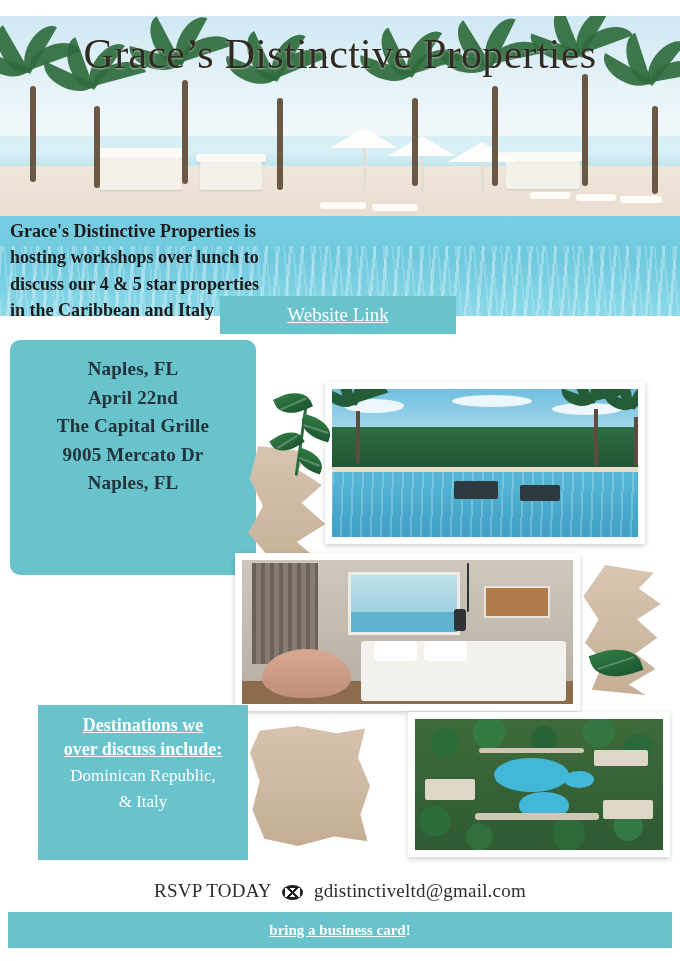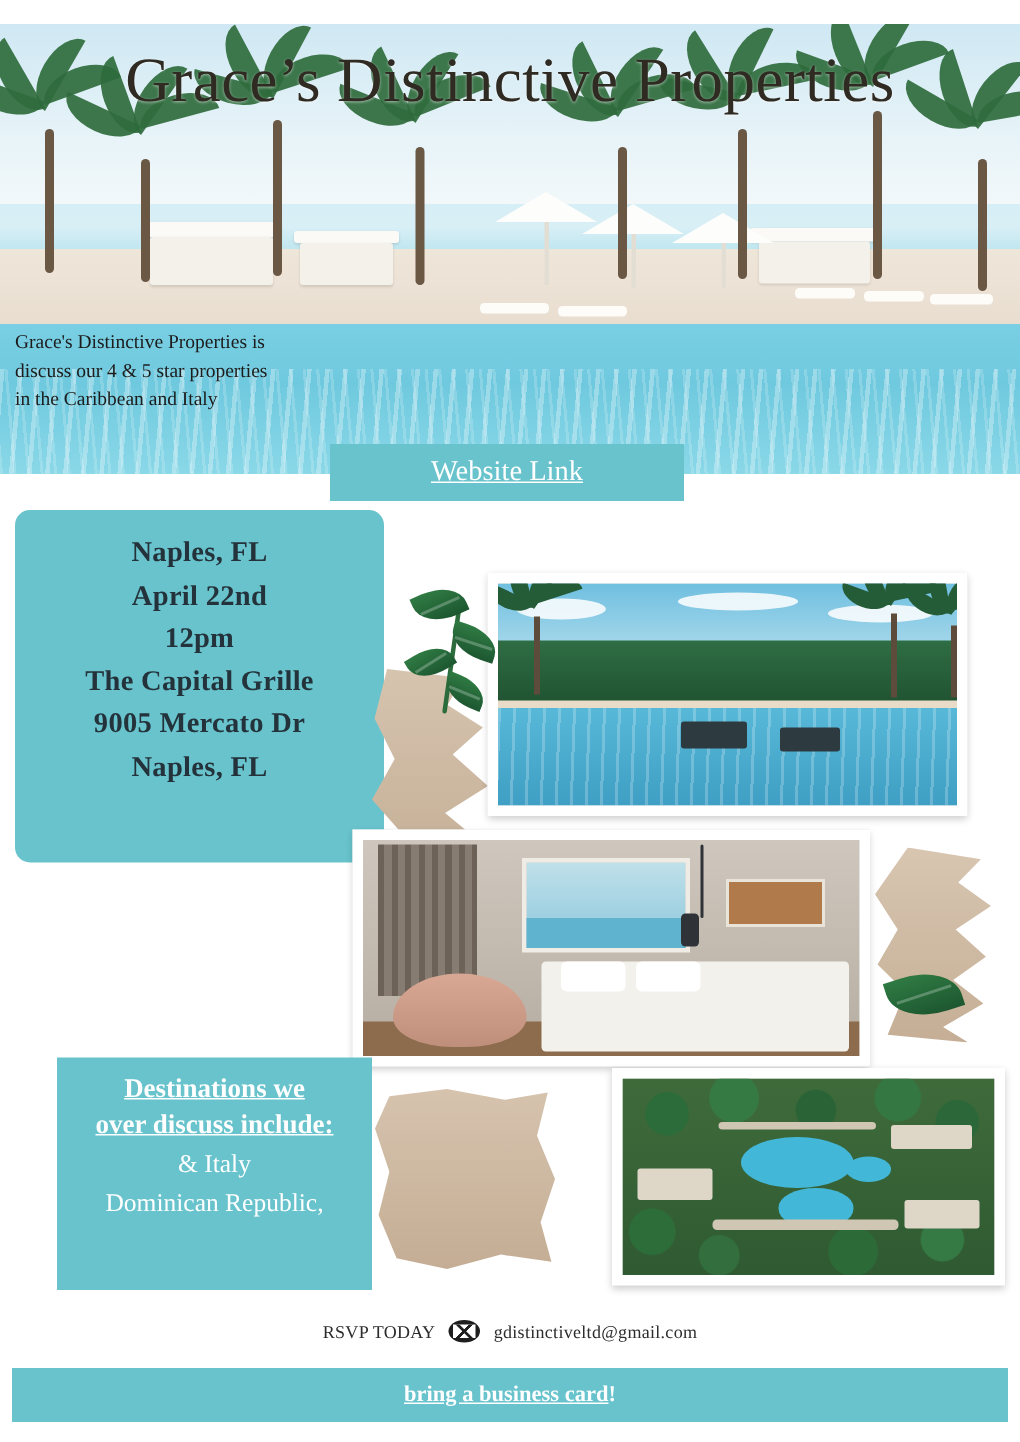--- a/index.html
+++ b/index.html
@@ -70,22 +70,22 @@
     font-family: "Liberation Serif", serif;
     text-shadow: 0 1px 2px rgba(255,255,255,.55);
     white-space: nowrap;
   }
 
   
   .intro {
     position: absolute;
     left: 10px; top: 218px;
     width: 300px;
-    font-weight: normal;
-    font-size: 13px;
+    font-weight: bold;
+    font-size: 18px;
     line-height: 1.47;
     color: #1c1c1c;
   }
   .intro div { white-space: nowrap; }
 
   
   .teal { background: #68c3cc; }
 
   .website-link {
     position: absolute;
@@ -137,21 +137,21 @@
     font-weight: bold;
     font-size: 15px;
   }
   .footer-bar u { text-decoration: underline; }
 
   
   .rsvp {
     position: absolute;
     left: 0; top: 880px; width: 680px;
     text-align: center;
-    font-size: 12px;
+    font-size: 19px;
     color: #2c2c2c;
     letter-spacing: .2px;
   }
   .rsvp .env {
     display: inline-block;
     width: 21px; height: 15px;
     background: #1e1e1e;
     border-radius: 50%;
     position: relative;
     vertical-align: -3px;
@@ -356,30 +356,30 @@
     <div class="frond" style="left:22px;top:4px;transform:rotate(-108deg);"></div>
     <div class="frond" style="left:22px;top:6px;transform:rotate(-52deg);"></div>
     <div class="frond" style="left:22px;top:2px;transform:rotate(-10deg);"></div>
   </div>
 
   <div class="hero-title">Grace’s Distinctive Properties</div>
 </div>
 
 <div class="intro">
   <div>Grace's Distinctive Properties is</div>
+  <div>hosting workshops over lunch to</div>
   <div>discuss our 4 &amp; 5 star properties</div>
   <div>in the Caribbean and Italy</div>
 </div>
 
 <div class="website-link teal">Website Link</div>
 
 <div class="event-box teal">
   <div>Naples, FL</div>
   <div>April 22nd</div>
-  <div>12pm</div>
   <div>The Capital Grille</div>
   <div>9005 Mercato Dr</div>
   <div>Naples, FL</div>
 </div>
 
 <div class="torn torn-a"></div>
 <div class="torn torn-b"></div>
 <div class="torn torn-c"></div>
 
 <div class="photo ph-frame photo1">
@@ -445,22 +445,22 @@
 <div class="stem" style="left:300px;top:400px;width:3px;height:76px;transform:rotate(8deg);"></div>
 <div class="leaf" style="left:276px;top:392px;width:34px;height:22px;transform:rotate(-24deg);"></div>
 <div class="leaf" style="left:300px;top:418px;width:32px;height:20px;transform:rotate(18deg);"></div>
 <div class="leaf" style="left:272px;top:432px;width:30px;height:19px;transform:rotate(-32deg);"></div>
 <div class="leaf" style="left:296px;top:452px;width:28px;height:18px;transform:rotate(22deg);"></div>
 <div class="leaf" style="left:592px;top:648px;width:48px;height:30px;transform:rotate(-18deg);"></div>
 
 <div class="dest-box teal">
   <div class="dest-head">Destinations we</div>
   <div class="dest-head">over discuss include:</div>
+  <div class="dest-list">Dominican Republic,</div>
   <div class="dest-list">&amp;  Italy</div>
-  <div class="dest-list">Dominican Republic,</div>
 </div>
 
 <div class="rsvp">
   <span>RSVP TODAY</span>
   <span class="env"></span>
   <span>gdistinctiveltd@gmail.com</span>
 </div>
 
 <div class="footer-bar teal">
     <u>bring a business card</u>

